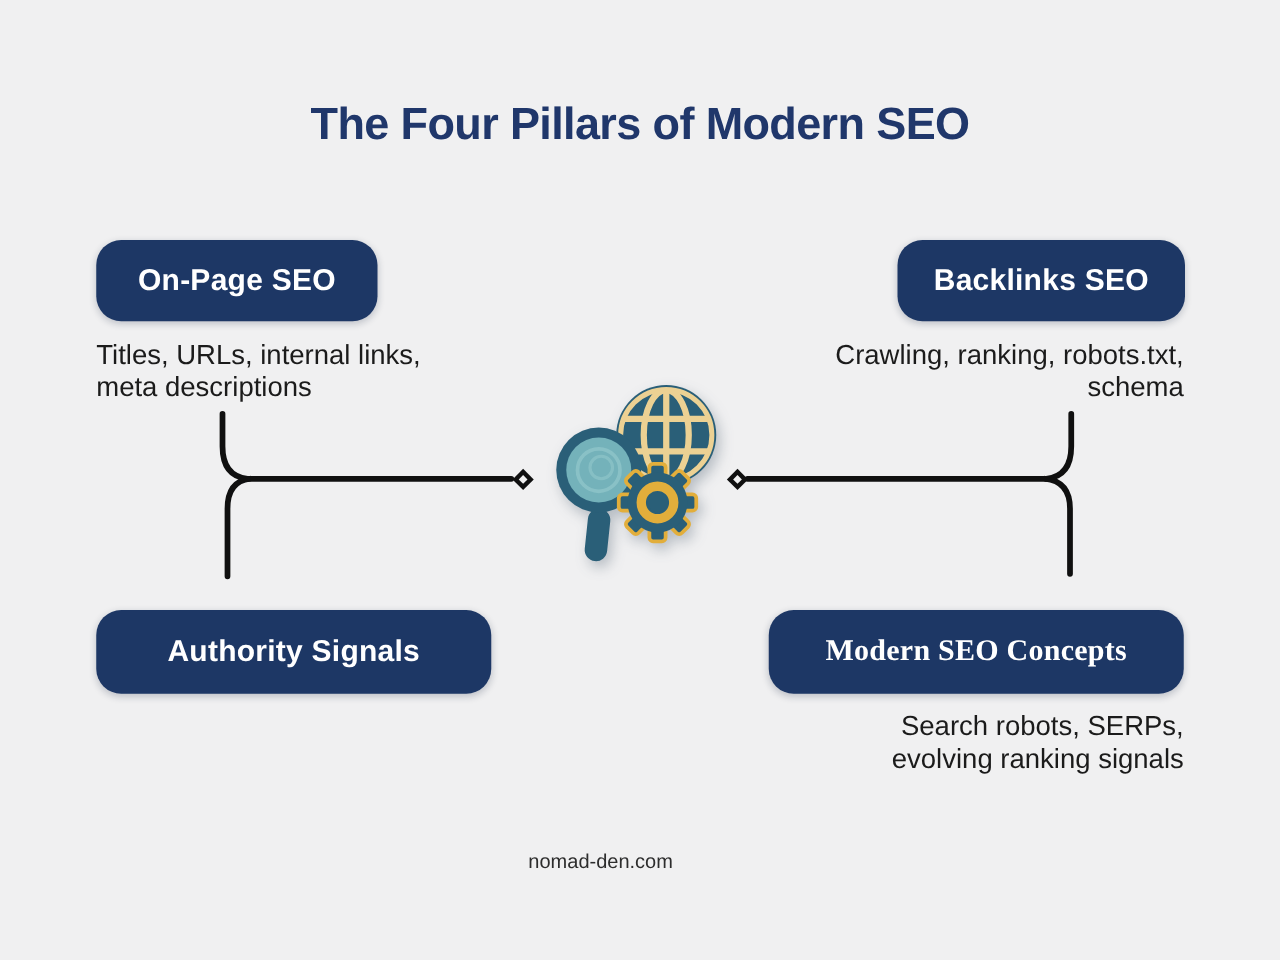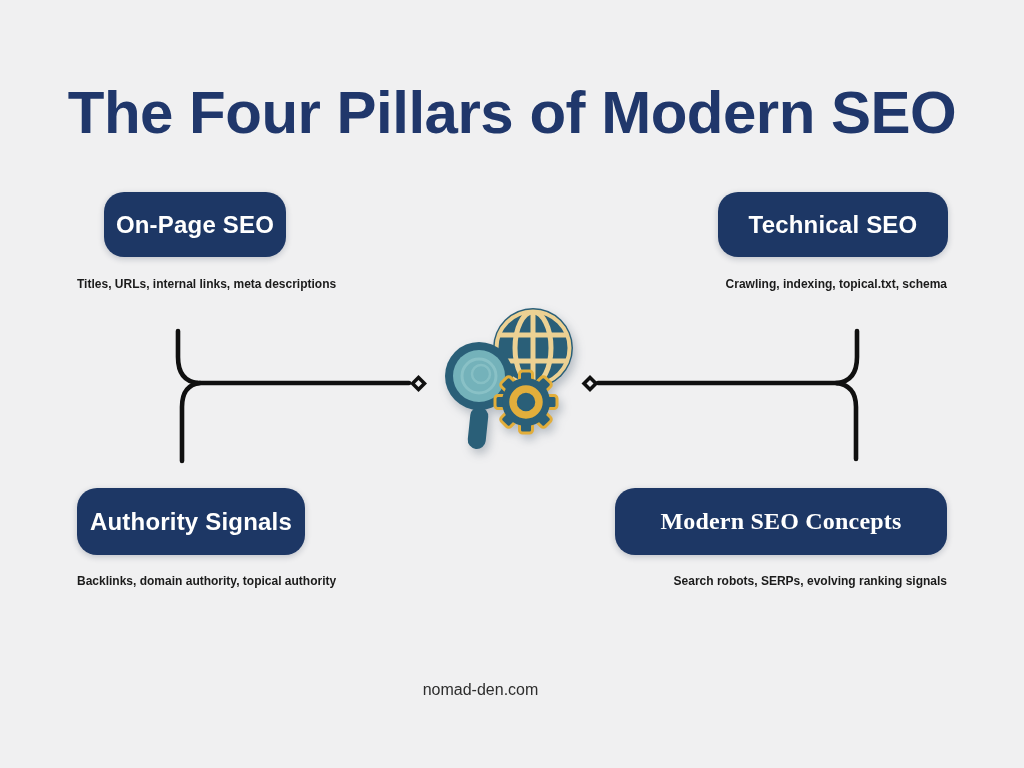--- a/index.html
+++ b/index.html
@@ -22,21 +22,21 @@
   }
   .canvas{
     position:relative;
     width:1024px;height:768px;
     background:var(--bg);
   }
   .title{
     position:absolute;
     top:78px;left:0;width:1024px;
     text-align:center;
-    font-size:60px;
+    font-size:36px;
     font-weight:700;
     letter-spacing:-0.5px;
     color:var(--title-navy);
   }
   .connectors{
     position:absolute;
     left:0;top:0;width:1024px;height:768px;
     pointer-events:none;
   }
   .icon-wrap{
@@ -56,28 +56,28 @@
   }
   .pill-label{
     color:#ffffff;
     font-size:24px;
     font-weight:700;
     letter-spacing:.2px;
     white-space:nowrap;
   }
   .desc{
     position:absolute;
-    font-size:12px;
-    font-weight:700;
+    font-size:22px;
+    font-weight:400;
     line-height:26px;
     color:var(--text);
   }
-  .p-tl{left:77px;top:192px;width:182px;height:65px;margin-left:27px;}
+  .p-tl{left:77px;top:192px;width:225px;height:65px;}
   .p-tr{left:718px;top:192px;width:230px;height:65px;}
-  .p-bl{left:77px;top:488px;width:228px;height:67px;}
+  .p-bl{left:77px;top:488px;width:316px;height:67px;}
   .p-br{left:615px;top:488px;width:332px;height:67px;font-family:Liberation Serif, serif;}
   .d-tl{left:77px;top:271px;width:300px;text-align:left;}
   .d-tr{right:77px;top:271px;width:285px;text-align:right;}
   .d-bl{left:77px;top:568px;width:322px;text-align:left;}
   .d-br{right:77px;top:568px;width:275px;text-align:right;}
   .footer{
     position:absolute;
     top:681px;left:0;width:961px;
     text-align:center;
     font-size:16px;
@@ -157,28 +157,27 @@
       </g>
     </svg>
   </div>
 
   <div class="pill p-tl">
     <span class="pill-label">On-Page SEO</span>
   </div>
   <p class="desc d-tl">Titles, URLs, internal links, meta descriptions</p>
 
   <div class="pill p-tr">
-    <span class="pill-label">Technical SEO</span>
+    <span class="pill-label">Backlinks SEO</span>
   </div>
-  <p class="desc d-tr">Crawling, indexing, topical.txt, schema</p>
+  <p class="desc d-tr">Crawling, ranking, robots.txt, schema</p>
 
   <div class="pill p-bl">
     <span class="pill-label">Authority Signals</span>
   </div>
-  <p class="desc d-bl">Backlinks, domain authority, topical authority</p>
 
   <div class="pill p-br">
     <span class="pill-label">Modern SEO Concepts</span>
   </div>
   <p class="desc d-br">Search robots, SERPs, evolving ranking signals</p>
 
   <p class="footer">nomad-den.com</p>
 
 </div>
 

